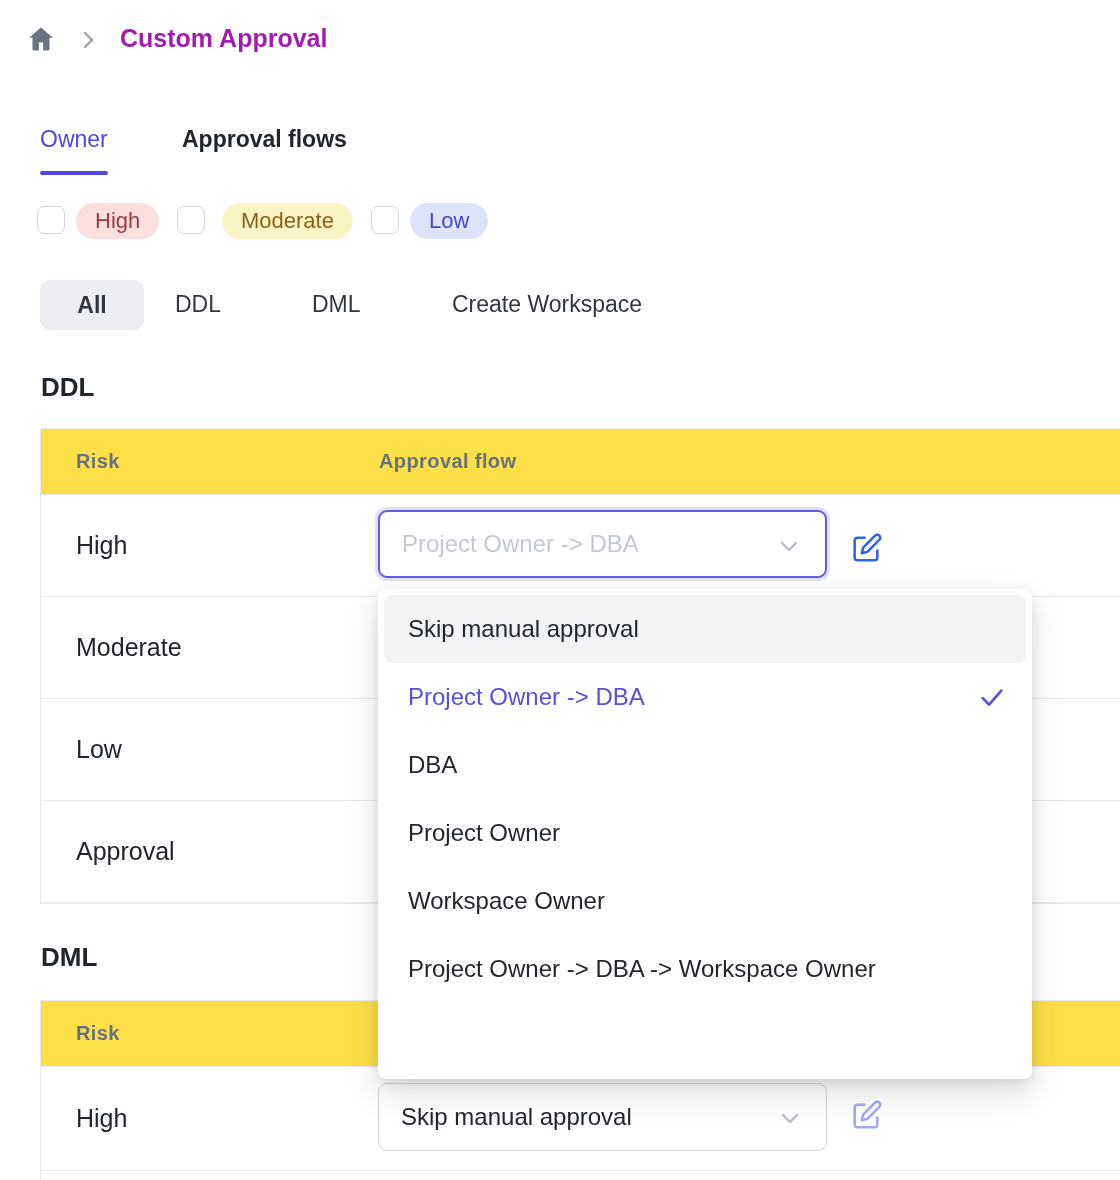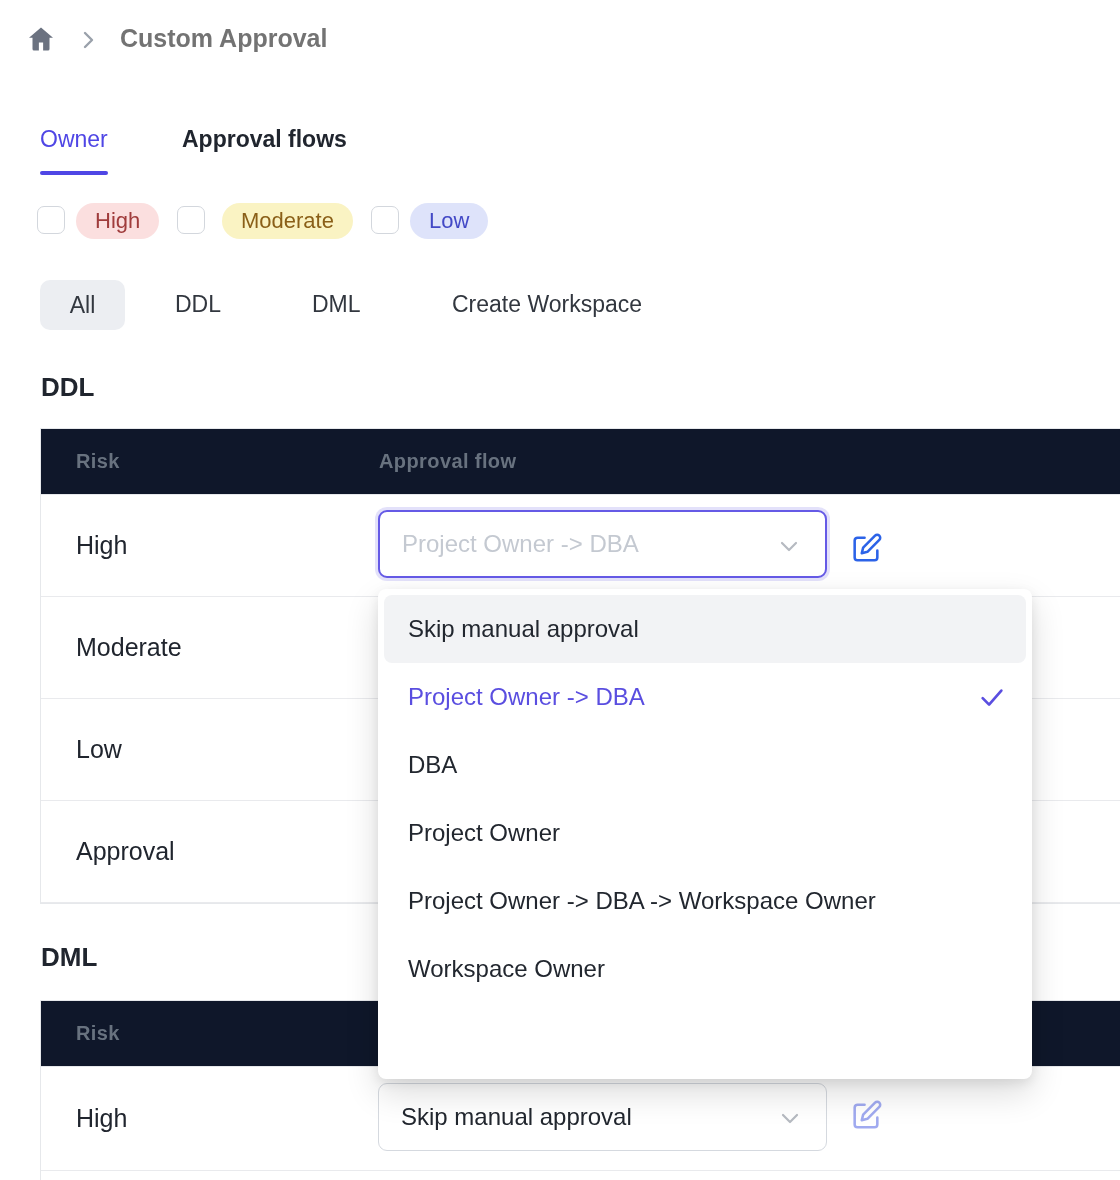--- a/index.html
+++ b/index.html
@@ -3,48 +3,48 @@
 <meta charset="utf-8">
 <style>
   * { margin:0; padding:0; box-sizing:border-box; }
   html,body { width:1120px; height:1180px; overflow:hidden; background:#ffffff;
     font-family:"Liberation Sans","DejaVu Sans",sans-serif; color:#20252e; }
   #app { position:relative; width:1120px; height:1180px; background:#fff; }
 
   
   .home-btn { position:absolute; left:26px; top:24px; width:30px; height:30px; border:none; background:none; color:#6b7280; cursor:pointer; }
   .crumb-chevron { position:absolute; left:76px; top:28px; width:24px; height:24px; color:#9aa1ab; }
-  .page-title { position:absolute; left:120px; top:24px; font-size:25px; font-weight:600; color:#737373; }
+  .page-title { position:absolute; left:120px; top:24px; font-size:25px; font-weight:600; color:#a21caf; }
 
   
   .tab { position:absolute; top:126px; font-size:23px; background:none; border:none; cursor:pointer; font-family:inherit; }
   .tab-rules { left:40px; color:#4f46e5; font-weight:500; }
   .tab-flows { left:182px; color:#20252e; font-weight:700; }
   .tab-underline { position:absolute; left:40px; top:171px; width:68px; height:4px; border-radius:2px; background:#4f46e5; }
 
   
   .checkbox { position:absolute; top:206px; width:28px; height:28px; border:1.5px solid #d3d7dd; border-radius:7px; background:#fff; cursor:pointer; }
   .cb-high { left:37px; } .cb-moderate { left:177px; } .cb-low { left:371px; }
   .badge { position:absolute; top:203px; height:36px; line-height:36px; padding:0 19px; border-radius:18px; font-size:22px; }
   .badge-high { left:76px; } .badge-moderate { left:222px; } .badge-low { left:410px; }
 
   
   .type-btn { position:absolute; background:none; border:none; font-family:inherit; font-size:23px; color:#32373f; cursor:pointer; }
-  .type-all { left:40px; top:280px; width:85px; height:50px; background:#eceef2; border-radius:10px; }
+  .type-all { left:40px; top:280px; width:104px; height:50px; background:#eceef2; border-radius:10px;font-weight:bold; }
   .type-ddl { left:175px; top:291px; } .type-dml { left:312px; top:291px; } .type-create { left:452px; top:291px; }
 
   
   .section-title { position:absolute; left:41px; font-size:26px; font-weight:700; color:#20252e; }
   .title-ddl { top:372px; } .title-dml { top:942px; }
 
   
   .rule-table { position:absolute; left:40px; width:1082px; border:1px solid #e6e8eb; background:#fff; }
   .table-ddl { top:428px; height:476px; }
   .table-dml { top:1000px; height:181px; border-bottom:none; }
-  .t-header { height:66px; background:#0f172a; border-bottom:1px solid #e6e8eb; position:relative; display:flex; align-items:center; }
+  .t-header { height:66px; background:#fde047; border-bottom:1px solid #e6e8eb; position:relative; display:flex; align-items:center; }
   .t-header .col { font-size:20px; font-weight:600; color:#68727f; letter-spacing:0.4px; }
   .col-risk { position:absolute; left:35px; }
   .col-flow { position:absolute; left:338px; }
   .t-row { height:102px; border-bottom:1px solid #e9eaed; display:flex; align-items:center; }
   .table-dml .t-row { height:104px; }
   .t-row .risk-label { font-size:25px; color:#20252e; padding-left:35px; }
 
   
   .flow-select { position:absolute; width:449px; height:68px; background:#fff; border-radius:9px; cursor:pointer; display:flex; align-items:center; }
   .select-open { left:378px; top:510px; border:2px solid #655ae6; box-shadow:0 0 0 3px rgba(101,90,230,0.18); }
@@ -177,17 +177,17 @@
     <div class="dd-option dd-selected">
       <span>Project Owner -&gt; DBA</span>
       <span class="dd-check">
         <svg viewBox="0 0 24 24" width="28" height="28" fill="none" stroke="currentColor" stroke-width="2.3" stroke-linecap="round" stroke-linejoin="round">
             <polyline points="4 13 9.5 18.5 20 6.5"></polyline>
           </svg>
       </span>
     </div>
     <div class="dd-option">DBA</div>
     <div class="dd-option">Project Owner</div>
+    <div class="dd-option">Workspace Owner</div>
     <div class="dd-option">Project Owner -&gt; DBA -&gt; Workspace Owner</div>
-    <div class="dd-option">Workspace Owner</div>
   </div>
 
 </div>
 
 </body></html>

